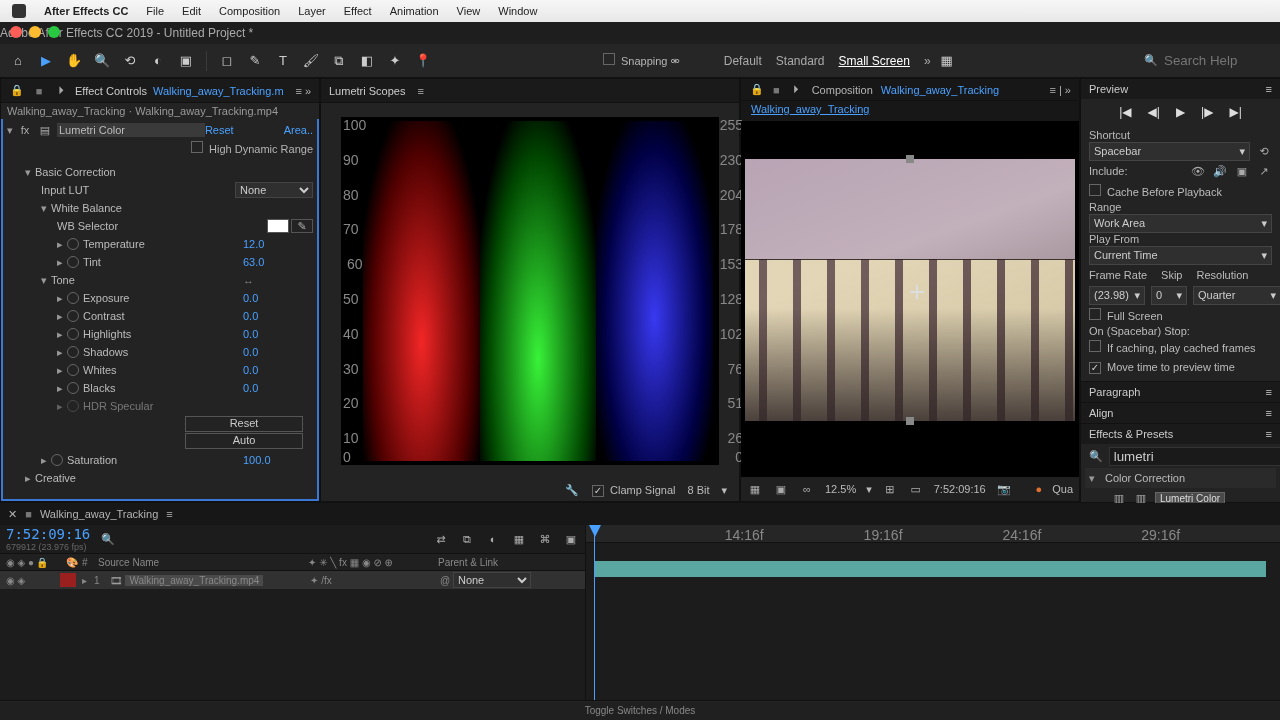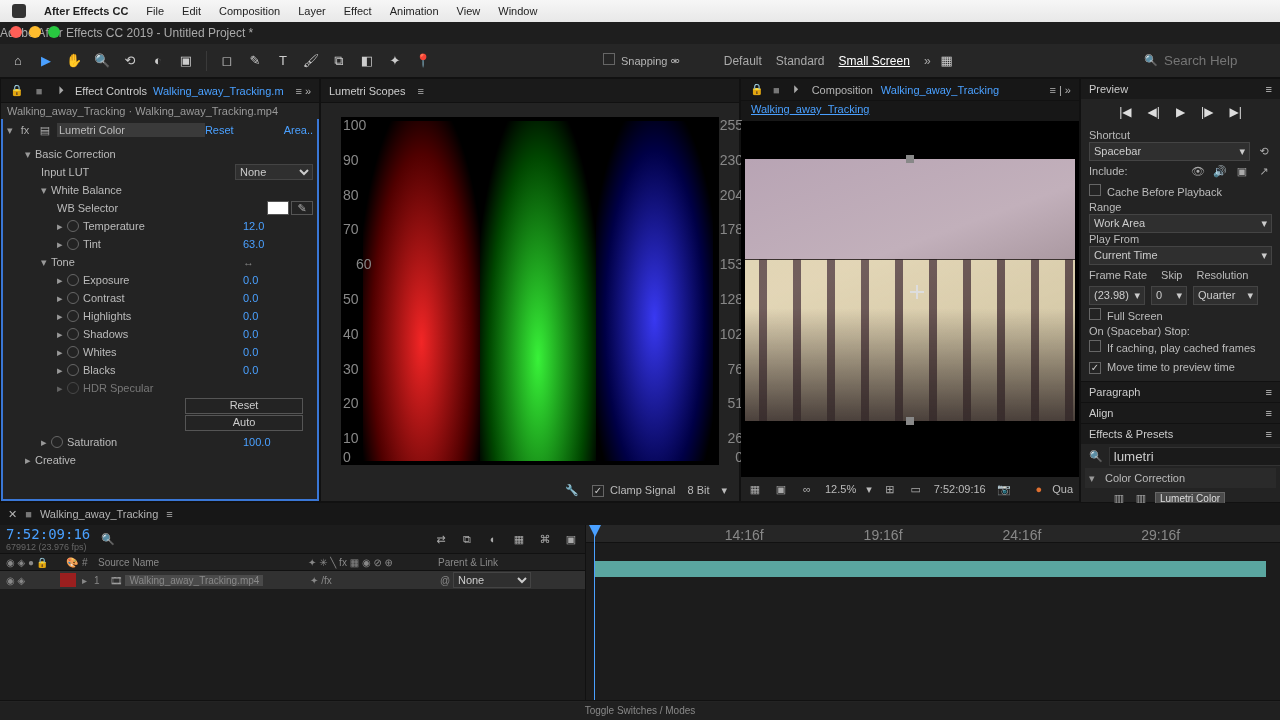--- a/index.html
+++ b/index.html
@@ -173,20 +173,24 @@
     <div style="padding:2px 6px; color:#999">Walking_away_Tracking · Walking_away_Tracking.mp4</div>
     <div class="effects-body">
       <div class="eff-row">
         <span class="tri">▾</span>
           <span class="ico">fx</span>
         <span class="ico" style="margin:0 4px">▤</span>
         <span class="nm effect-hdr">Lumetri Color</span>
         <span class="blue" style="margin-right:50px">Reset</span>
         <span class="blue">Area..</span>
       </div>
+      <div class="eff-row indent2">
+          <span class="nm"></span>
+          <label><span class="cb"></span><span>High Dynamic Range</span></label>
+        </div>
       <div style="height:6px"></div>
       <div class="eff-row indent1">
           <span class="tri">▾</span>
           <span class="nm">Basic Correction</span>
         </div>
       <div class="eff-row indent2">
           <span class="nm">Input LUT</span>
           <select class="plain"><option>None</option></select>
         </div>
       <div class="eff-row indent2">
@@ -280,21 +284,21 @@
     <div class="scope-area">
       <div class="parade">
           <div class="pr"></div>
           <div class="pg"></div>
           <div class="pb"></div>
         </div>
       <div class="scope-axis" style="left:2px;top:0">100</div>
       <div class="scope-axis" style="left:2px;top:10%">90</div>
       <div class="scope-axis" style="left:2px;top:20%">80</div>
       <div class="scope-axis" style="left:2px;top:30%">70</div>
-      <div class="scope-axis" style="left:15px;top:40%">60</div>
+      <div class="scope-axis" style="left:6px;top:40%">60</div>
       <div class="scope-axis" style="left:2px;top:50%">50</div>
       <div class="scope-axis" style="left:2px;top:60%">40</div>
       <div class="scope-axis" style="left:2px;top:70%">30</div>
       <div class="scope-axis" style="left:2px;top:80%">20</div>
       <div class="scope-axis" style="left:2px;top:90%">10</div>
       <div class="scope-axis" style="left:2px;bottom:0">0</div>
       <div class="scope-axis" style="right:-24px;top:0">255</div>
       <div class="scope-axis" style="right:-24px;top:10%">230</div>
       <div class="scope-axis" style="right:-24px;top:20%">204</div>
       <div class="scope-axis" style="right:-24px;top:30%">178</div>
@@ -399,21 +403,21 @@
         </div>
       <div class="rp-row">
         <div class="rp-sel sm">
             <span>(23.98)</span>
             <span>▾</span>
           </div>
         <div class="rp-sel sm" style="width:36px">
             <span>0</span>
             <span>▾</span>
           </div>
-        <div class="rp-sel sm" style="width:65px">
+        <div class="rp-sel sm" style="width:88px">
             <span>Quarter</span>
             <span>▾</span>
           </div>
       </div>
       <div class="rp-row">
           <label><span class="cb"></span><span>Full Screen</span></label>
         </div>
       <div>On (Spacebar) Stop:</div>
       <div class="rp-row">
           <label><span class="cb"></span><span>If caching, play cached frames</span></label>

